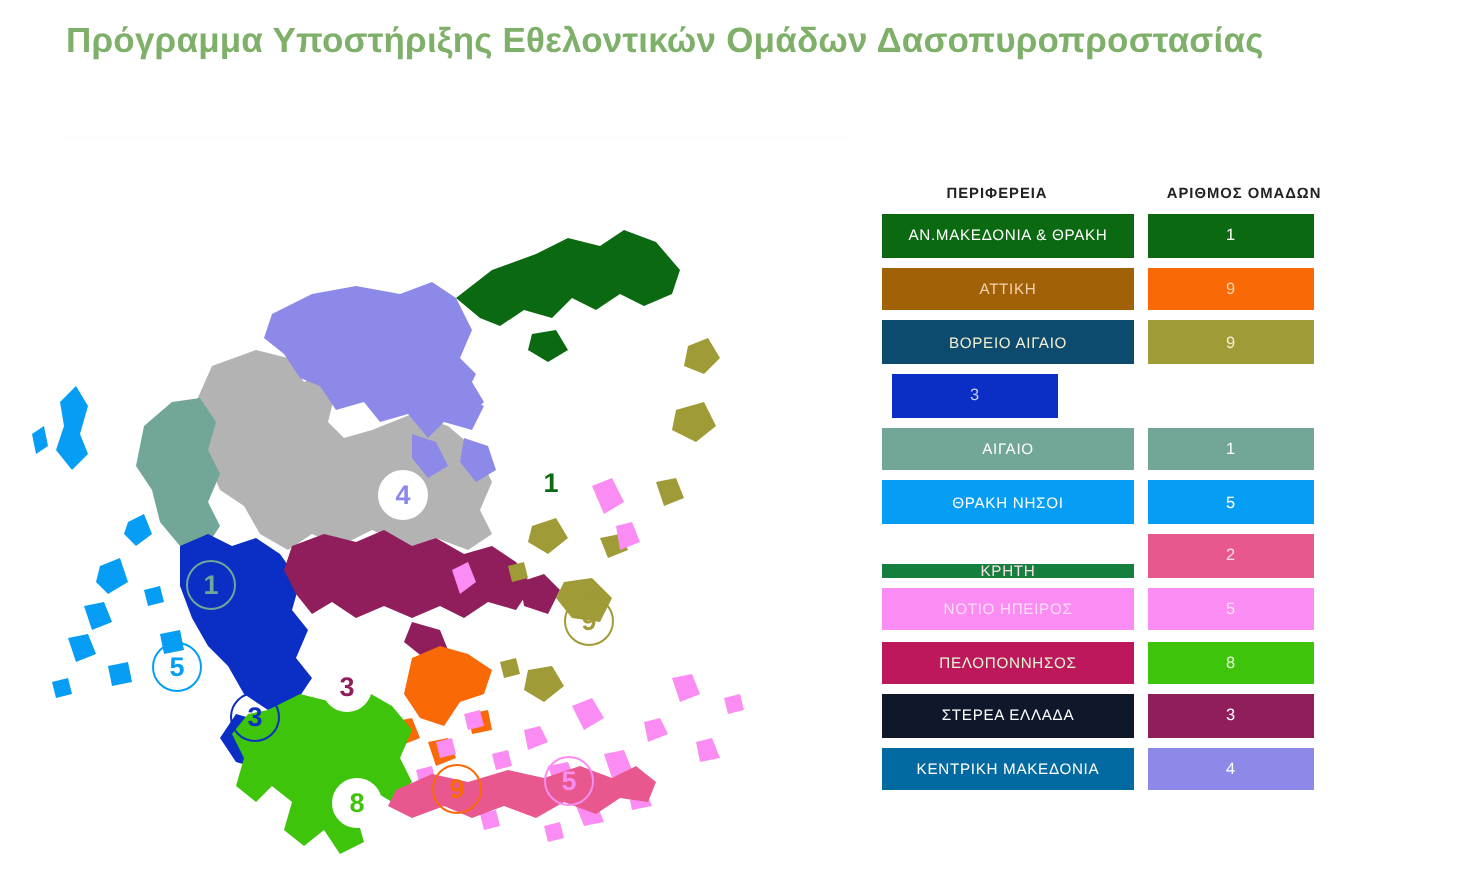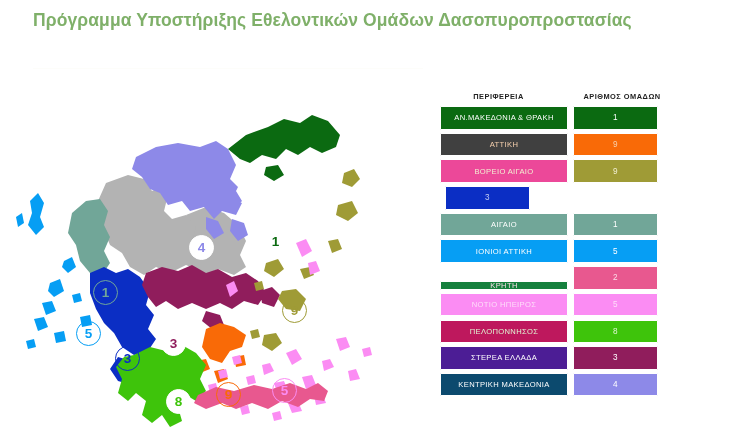--- a/index.html
+++ b/index.html
@@ -197,52 +197,52 @@
   <div id="table-head">
     <div class="th name">ΠΕΡΙΦΕΡΕΙΑ</div>
     <div class="th count">ΑΡΙΘΜΟΣ ΟΜΑΔΩΝ</div>
   </div>
   <div id="table-body">
       <div class="trow">
         <div class="cell name" style="background: rgb(11, 106, 17); color: rgb(255, 255, 255);">ΑΝ.ΜΑΚΕΔΟΝΙΑ &amp; ΘΡΑΚΗ</div>
         <div class="cell count" style="background: rgb(11, 106, 17); color: rgb(255, 255, 255);">1</div>
       </div>
       <div class="trow">
-        <div class="cell name" style="background: #404040; color: rgb(246, 208, 174);">ΑΤΤΙΚΗ</div>
+        <div class="cell name" style="background: #a16207; color: rgb(246, 208, 174);">ΑΤΤΙΚΗ</div>
         <div class="cell count" style="background: rgb(249, 106, 7); color: rgb(246, 208, 174);">9</div>
       </div>
       <div class="trow">
-        <div class="cell name" style="background: #ec4899; color: rgb(242, 239, 210);">ΒΟΡΕΙΟ ΑΙΓΑΙΟ</div>
+        <div class="cell name" style="background: #0c4a6e; color: rgb(242, 239, 210);">ΒΟΡΕΙΟ ΑΙΓΑΙΟ</div>
         <div class="cell count" style="background: rgb(159, 155, 54); color: rgb(242, 239, 210);">9</div>
       </div>
       <div class="trow">
         <div class="cell count" style="background: rgb(11, 46, 196); color: rgb(195, 205, 242);">3</div>
       </div>
       <div class="trow">
         <div class="cell name" style="background: rgb(113, 166, 152); color: rgb(255, 255, 255);">ΑΙΓΑΙΟ</div>
         <div class="cell count" style="background: rgb(113, 166, 152); color: rgb(255, 255, 255);">1</div>
       </div>
       <div class="trow">
-        <div class="cell name" style="background: rgb(6, 158, 244); color: rgb(255, 255, 255);">ΙΟΝΙΟΙ ΑΤΤΙΚΗ</div>
+        <div class="cell name" style="background: rgb(6, 158, 244); color: rgb(255, 255, 255);">ΘΡΑΚΗ ΝΗΣΟΙ</div>
         <div class="cell count" style="background: rgb(6, 158, 244); color: rgb(255, 255, 255);">5</div>
       </div>
       <div class="trow">
         <div class="cell name" style="background: #15803d; color: rgb(251, 219, 231); margin-top: 15px;">ΚΡΗΤΗ</div>
         <div class="cell count" style="background: rgb(232, 88, 143); color: rgb(251, 219, 231);">2</div>
       </div>
       <div class="trow">
         <div class="cell name" style="background: rgb(251, 140, 243); color: rgb(254, 221, 249);">ΝΟΤΙΟ ΗΠΕΙΡΟΣ</div>
         <div class="cell count" style="background: rgb(251, 140, 243); color: rgb(254, 221, 249);">5</div>
       </div>
       <div class="trow">
         <div class="cell name" style="background: #be185d; color: rgb(224, 247, 212);">ΠΕΛΟΠΟΝΝΗΣΟΣ</div>
         <div class="cell count" style="background: rgb(62, 196, 11); color: rgb(224, 247, 212);">8</div>
       </div>
       <div class="trow">
-        <div class="cell name" style="background: #4c1d95; color: rgb(255, 255, 255);">ΣΤΕΡΕΑ ΕΛΛΑΔΑ</div>
+        <div class="cell name" style="background: #0f172a; color: rgb(255, 255, 255);">ΣΤΕΡΕΑ ΕΛΛΑΔΑ</div>
         <div class="cell count" style="background: rgb(144, 29, 92); color: rgb(255, 255, 255);">3</div>
       </div>
       <div class="trow">
-        <div class="cell name" style="background: #0c4a6e; color: rgb(255, 255, 255);">ΚΕΝΤΡΙΚΗ ΜΑΚΕΔΟΝΙΑ</div>
+        <div class="cell name" style="background: #0369a1; color: rgb(255, 255, 255);">ΚΕΝΤΡΙΚΗ ΜΑΚΕΔΟΝΙΑ</div>
         <div class="cell count" style="background: rgb(141, 137, 232); color: rgb(255, 255, 255);">4</div>
       </div>
     </div>
 </div>
 
 </body></html>

